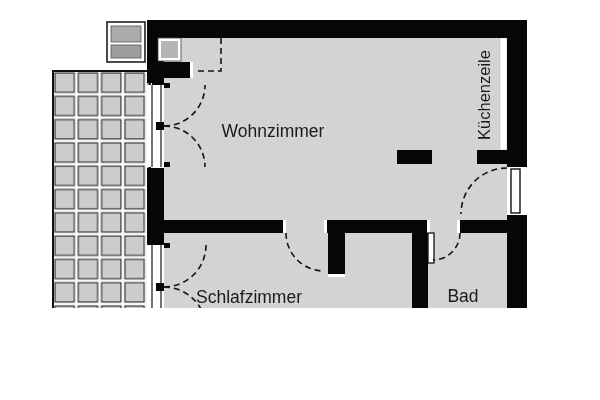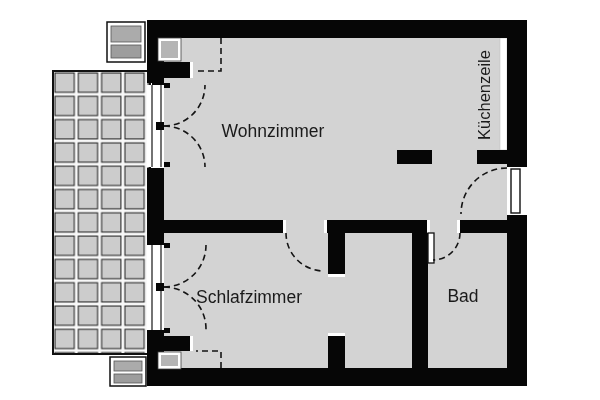--- a/index.html
+++ b/index.html
@@ -1,18 +1,18 @@
 <!DOCTYPE html>
 <html><head>
 <meta charset="utf-8">
 <style>
   html,body{margin:0;padding:0;background:#ffffff;}
   .stage{
     position:relative;
-    width:600px;height:400px;
+    width:600px;height:308px;
     background:#ffffff;
     font-family:"Liberation Sans", sans-serif;
     overflow:hidden;
   }
   svg{display:block;}
   text{font-family:"Liberation Sans", sans-serif;}
 </style>
 </head>
 <body>
 

